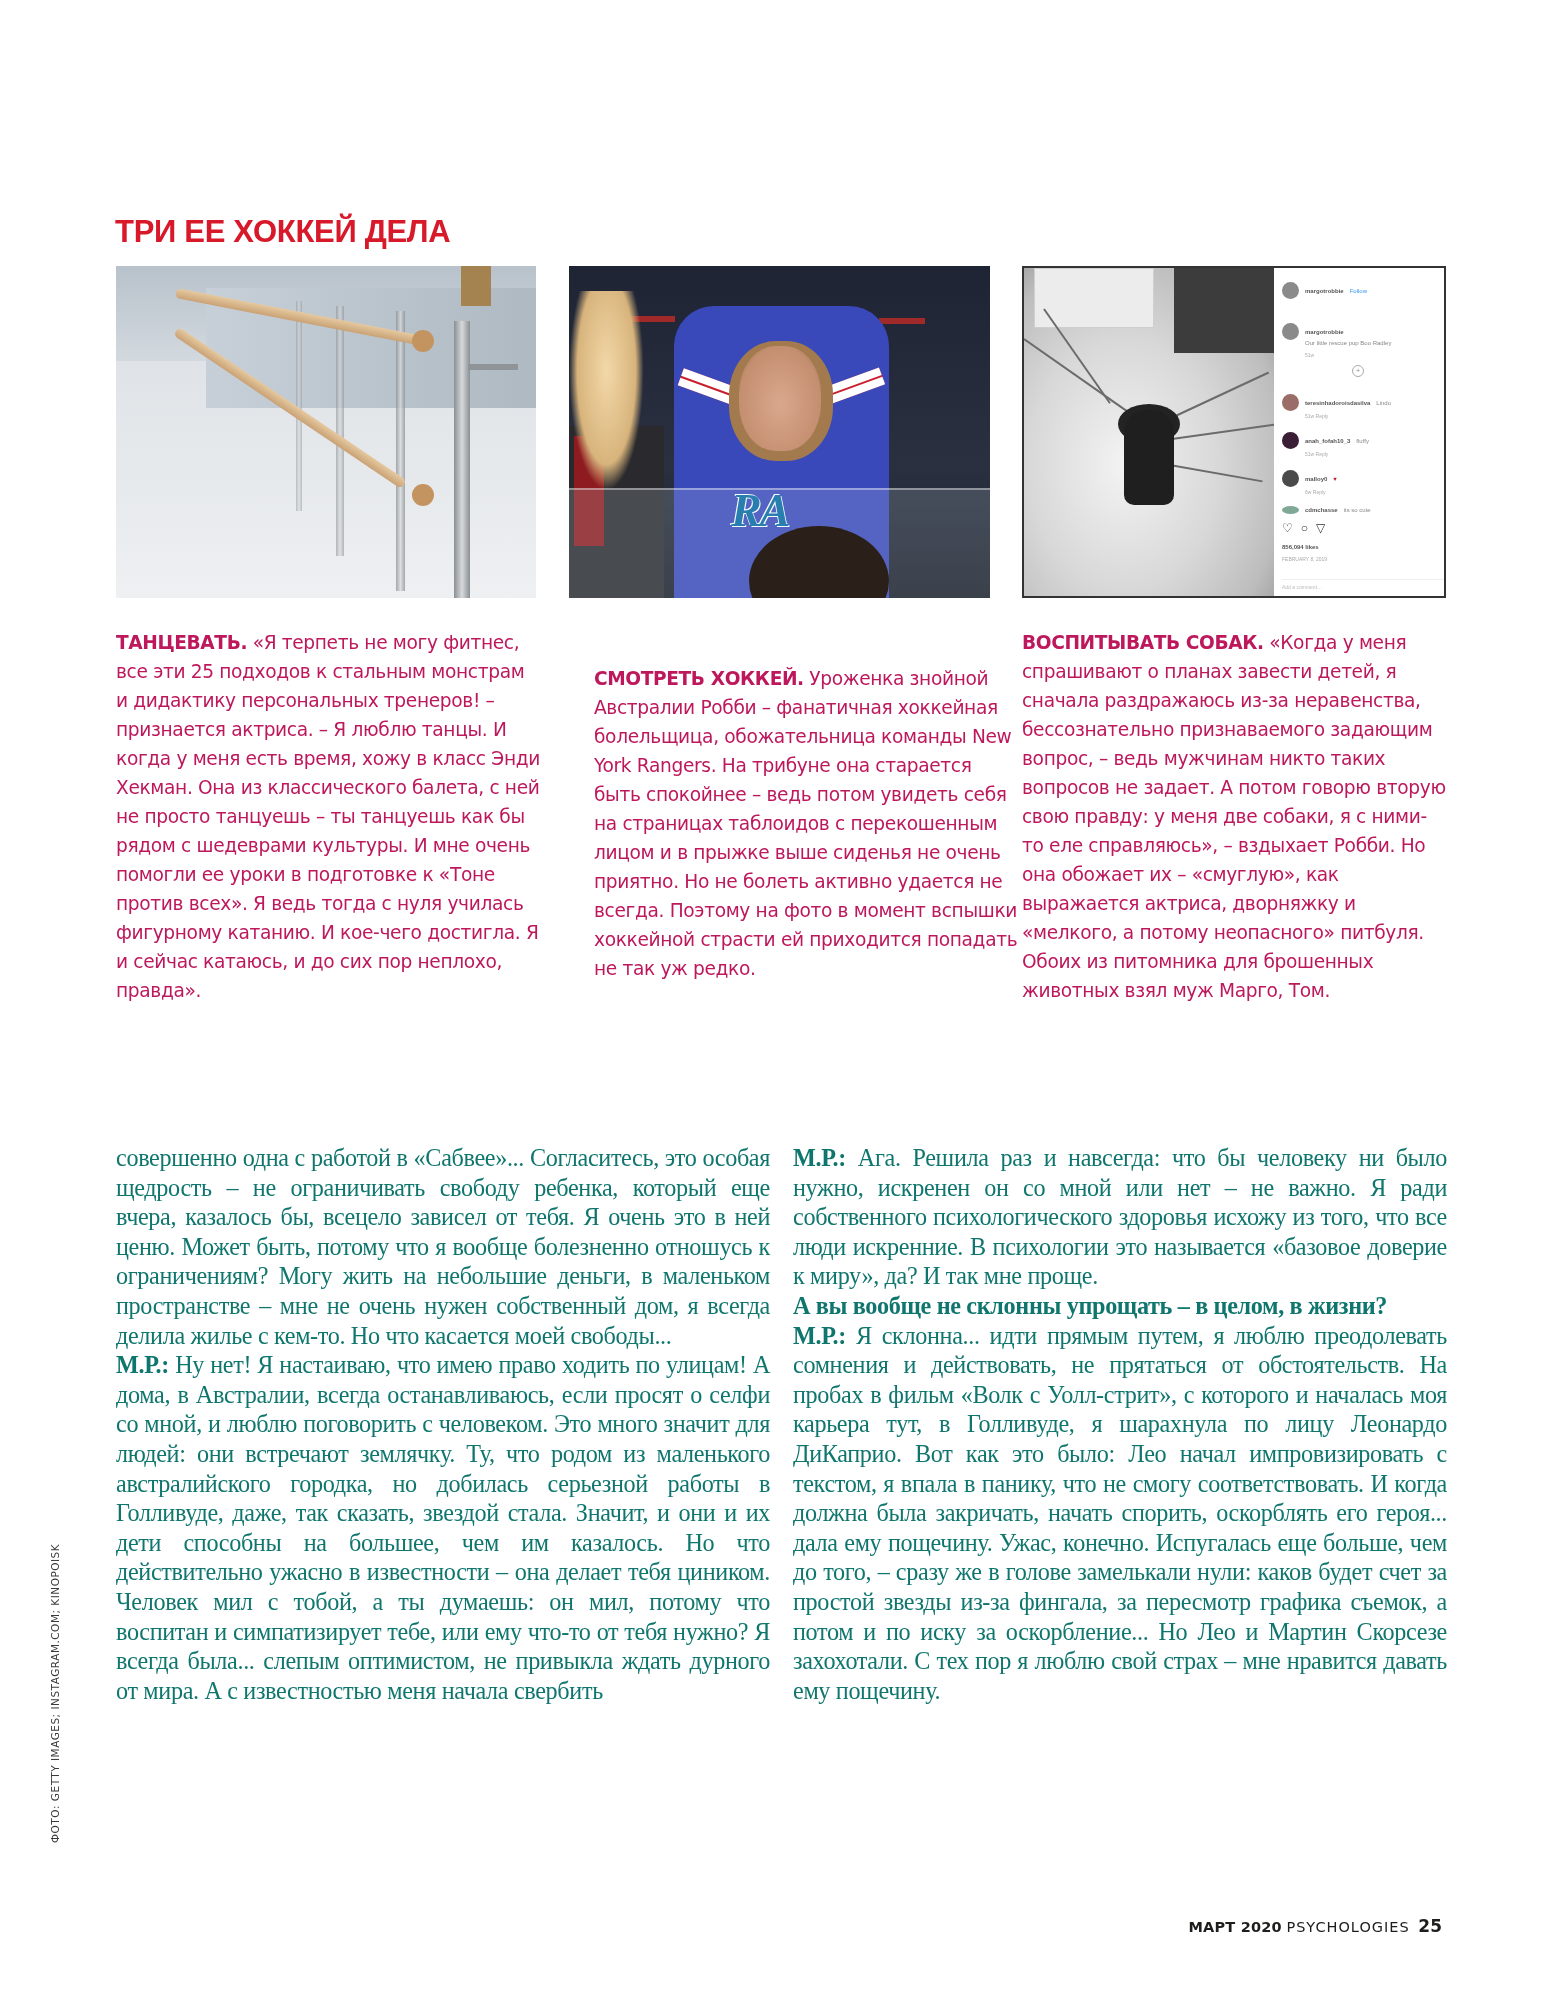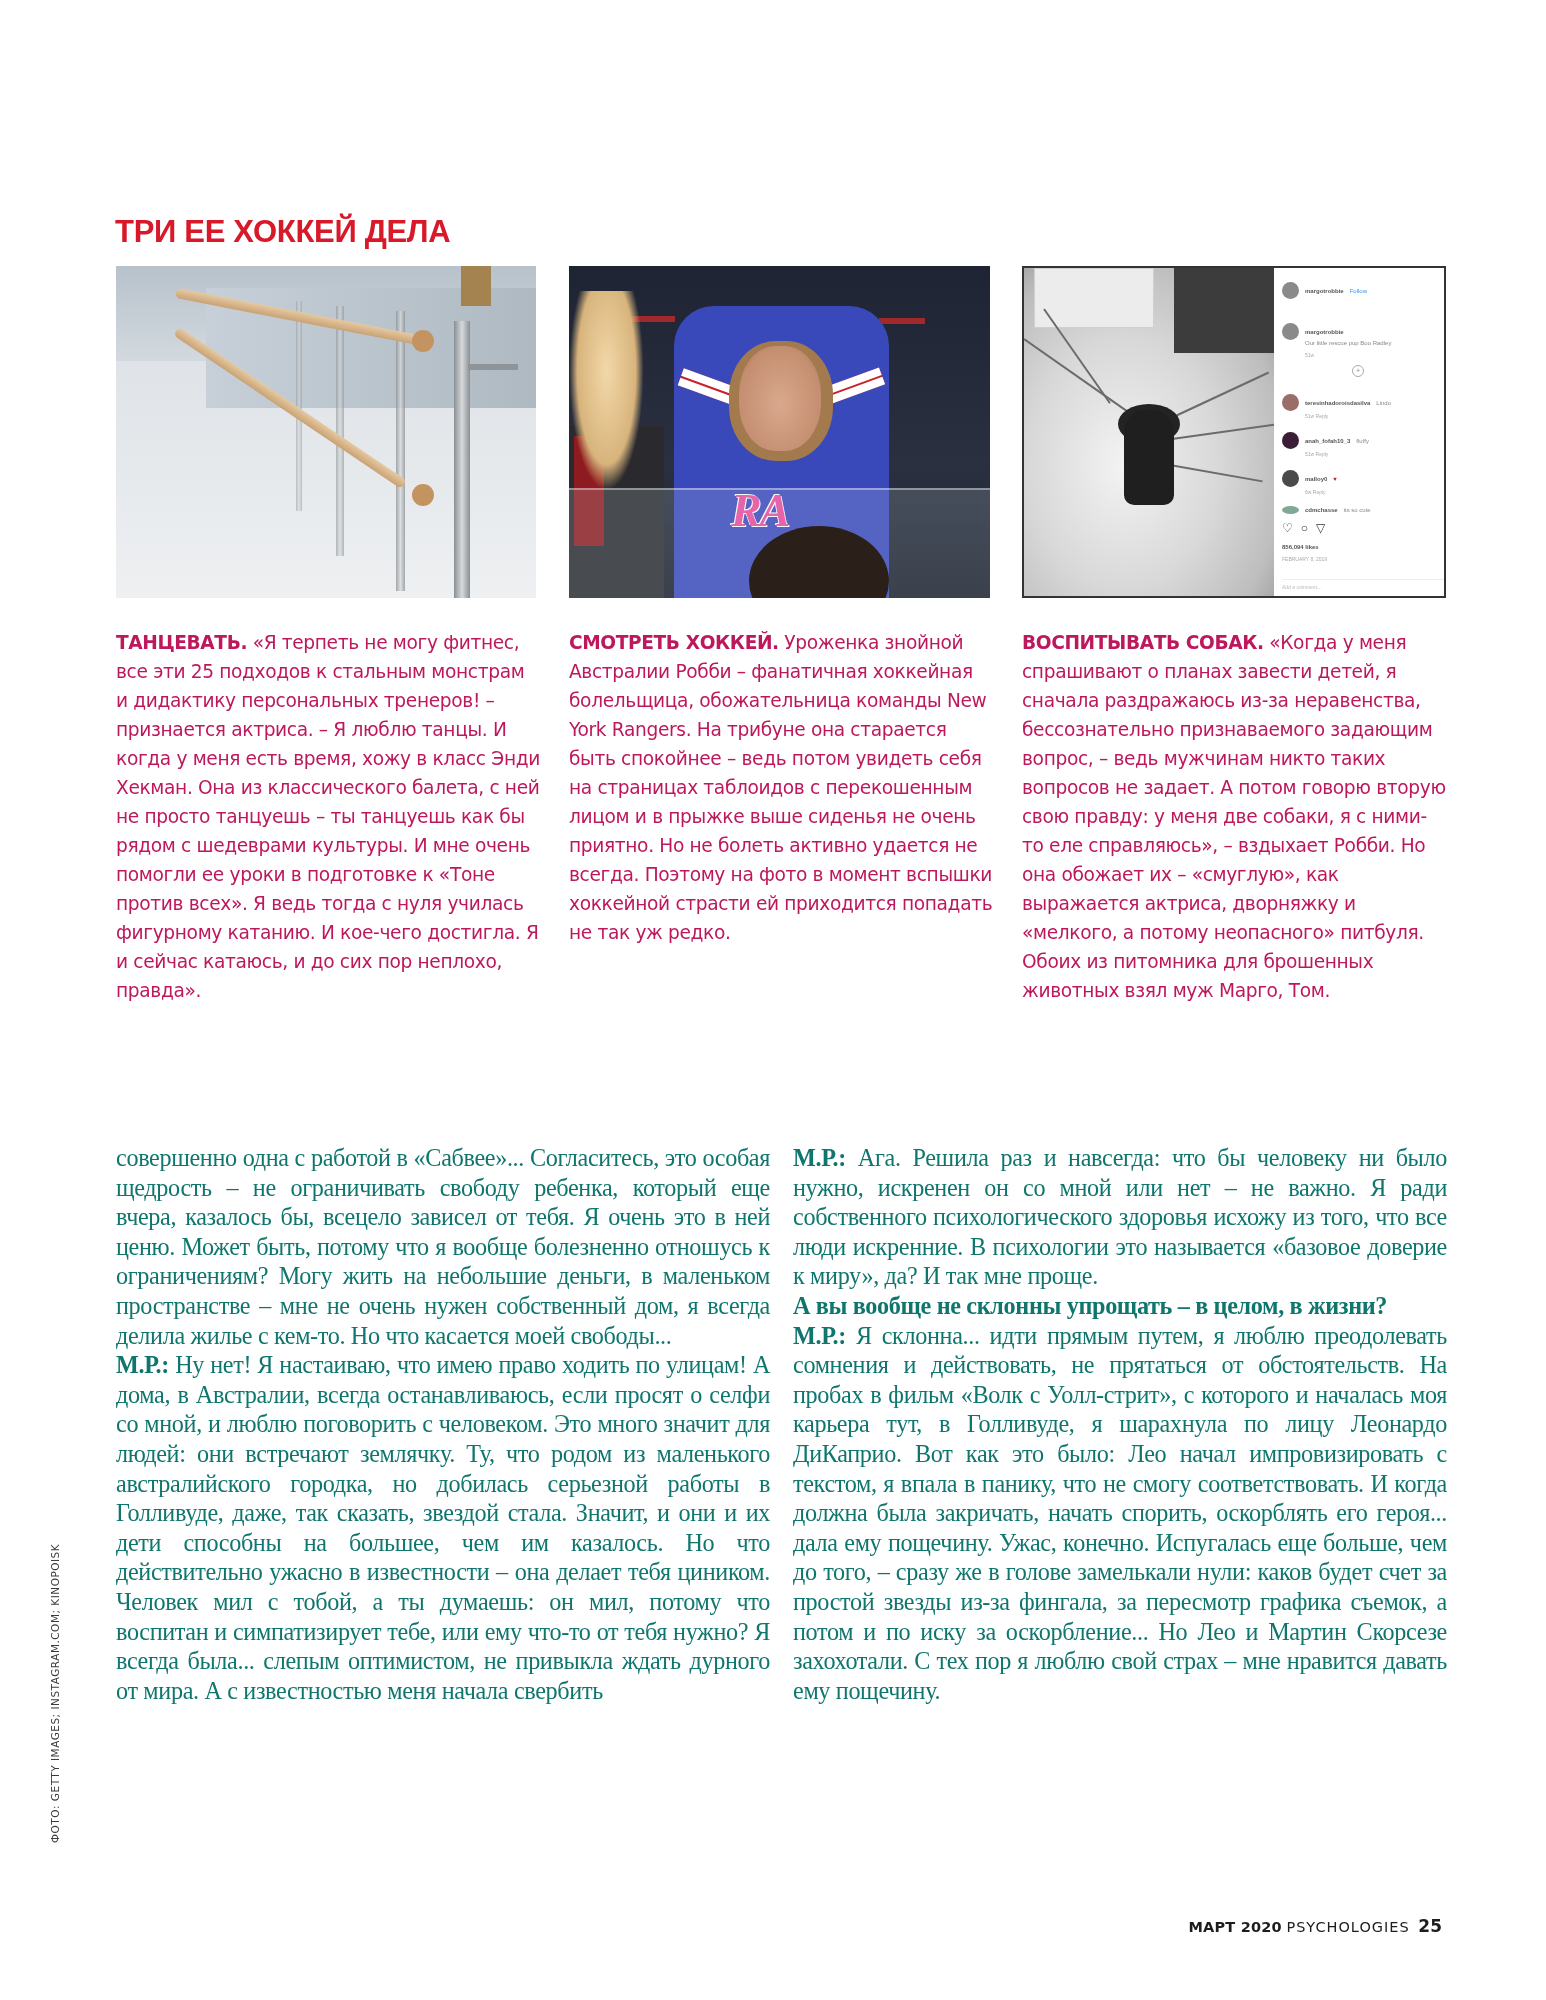--- a/index.html
+++ b/index.html
@@ -38,21 +38,21 @@
   .hockey-blonde-body { position: absolute; left: 0; top: 160px; width: 95px; height: 180px; background: #2a2a2e; }
   .hockey-scarf { position: absolute; left: 5px; top: 170px; width: 30px; height: 110px; background: #8e1b1f; }
   .hockey-jersey { position: absolute; left: 105px; top: 40px; width: 215px; height: 295px;
     background: #3a49b9; border-radius: 40px 40px 0 0; }
   .hockey-stripe { position: absolute; height: 18px; background: #c9202e; border-top: 8px solid #fff; border-bottom: 8px solid #fff; }
   .hockey-face { position: absolute; left: 170px; top: 80px; width: 82px; height: 105px; border-radius: 45%;
     background: radial-gradient(ellipse at 50% 55%, #d9a88c 0%, #c48e70 70%, #8e6a4a 100%); }
   .hockey-hair { position: absolute; left: 160px; top: 75px; width: 104px; height: 120px; border-radius: 45%;
     background: #a37a4e; }
   .hockey-logo { position: absolute; left: 162px; top: 218px; font-family: "Liberation Serif", serif;
-    font-weight: 700; font-size: 46px; color: #ec4899; letter-spacing: -2px;
+    font-weight: 700; font-size: 46px; color: #0369a1; letter-spacing: -2px;
     text-shadow: 1px 1px 0 #fff, -1px -1px 0 #fff; font-style: italic; }
   .hockey-glass { position: absolute; left: 0; right: 0; top: 222px; bottom: 0;
     background: rgba(210,225,240,0.18); border-top: 2px solid rgba(255,255,255,0.4); }
   .hockey-head { position: absolute; left: 180px; top: 260px; width: 140px; height: 110px; border-radius: 50%;
     background: #2b2019; }
   .hockey-seat { position: absolute; width: 46px; height: 6px; background: #a02a2a; }
 
   
   .ig-photo { position: absolute; left: 0; top: 0; width: 250px; height: 328px;
     background: radial-gradient(ellipse at 40% 60%, #f3f3f3 0%, #d8d8d8 45%, #bdbdbd 75%, #8a8a8a 100%); }
@@ -72,21 +72,21 @@
   .ig-likes { position: absolute; left: 8px; top: 276px; font-size: 6px; font-weight: 700; color: #555; }
   .ig-date { position: absolute; left: 8px; top: 288px; font-size: 5px; color: #aaa; }
   .ig-addc { position: absolute; left: 8px; top: 311px; right: 0; border-top: 1px solid #eee; padding-top: 4px; font-size: 5px; color: #bbb; }
   .ig-more { position: absolute; left: 78px; top: 97px; width: 12px; height: 12px; border: 1px solid #aaa; border-radius: 50%; font-size: 8px; line-height: 10px; text-align: center; color: #999; }
 
   
   .caption { position: absolute; top: 628px; width: 425px;
     font-family: "DejaVu Sans", sans-serif; font-size: 18.6px; line-height: 29px; color: #be185d;
     letter-spacing: -0.35px; }
   .caption-1 { left: 116px; }
-  .caption-2 { left: 569px; }
+  .caption-2 { left: 594px; margin-top: 36px; }
   .caption-3 { left: 1022px; }
   .caption .lead { font-weight: 700; letter-spacing: -0.4px; }
 
   
   .body-col { position: absolute; top: 1143px; width: 654px;
     font-family: "Liberation Serif", serif; font-size: 24.2px; line-height: 29.6px;
     color: #0f766e; text-align: justify; letter-spacing: -0.35px; }
   .body-col-1 { left: 116px; }
   .body-col-2 { left: 793px; }
   .body-col p { margin: 0; }

